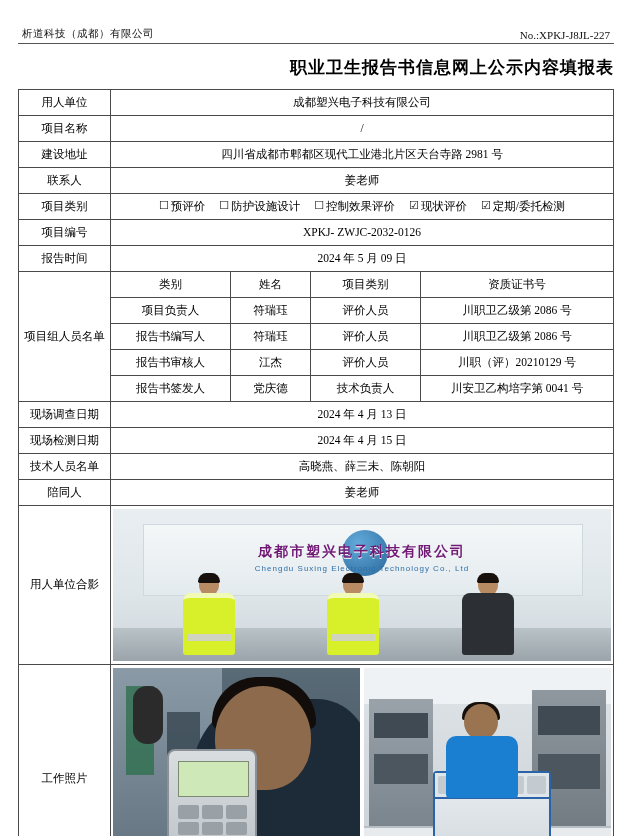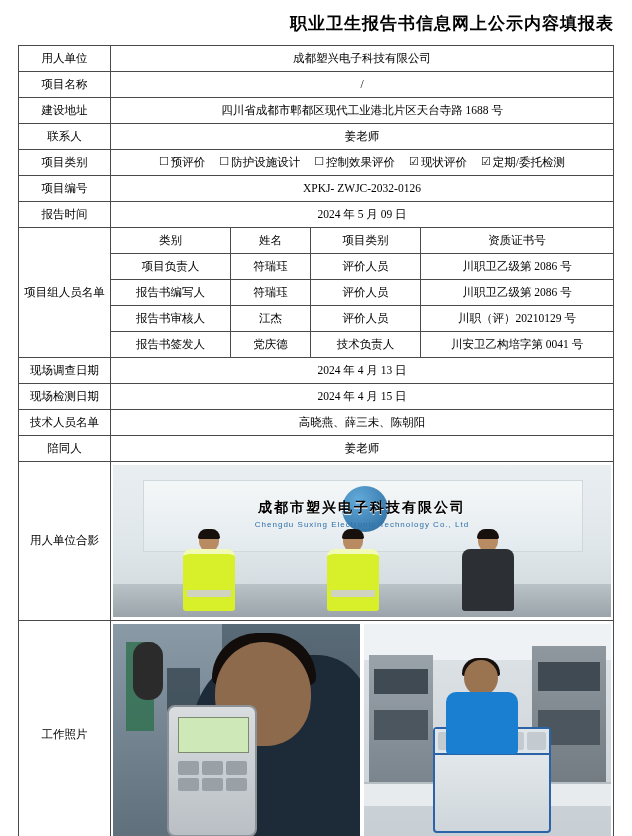--- a/index.html
+++ b/index.html
@@ -109,21 +109,21 @@
   }
   .gp-logo {
     position: absolute; left: 46%; top: 14%;
     width: 46px; height: 46px; border-radius: 50%;
     background: radial-gradient(circle at 35% 30%, #5aa7d8, #1f5f96);
     opacity: .95;
   }
   .gp-text1 {
     position: absolute; left: 0; right: 0; top: 22%;
     text-align: center; font-size: 14px; font-weight: bold;
-    color: #000000; letter-spacing: 2px;
+    color: #701a75; letter-spacing: 2px;
     font-family: "Liberation Sans", sans-serif;
     text-shadow: 0 1px 0 #fff;
   }
   .gp-text2 {
     position: absolute; left: 0; right: 0; top: 36%;
     text-align: center; font-size: 8px;
     color: #2e6fa8; letter-spacing: 1px;
     font-family: "Liberation Sans", sans-serif;
   }
   .gp-floor {
@@ -243,20 +243,24 @@
   .w2-w-body {
     position: absolute; left: 8px; top: 32px; width: 72px; height: 62px;
     background: #1a7fd0; border-radius: 10px 10px 4px 4px;
   }
 </style>
 </head>
 <body>
 
 <div class="page">
 
+  <div class="header-strip">
+    <div class="header-left">析道科技（成都）有限公司</div>
+    <div class="header-right">No.:XPKJ-J8JL-227</div>
+  </div>
 
   <div class="doc-title">职业卫生报告书信息网上公示内容填报表</div>
 
   <table class="form">
     <colgroup>
       <col style="width:92px">
       <col style="width:120px">
       <col style="width:80px">
       <col style="width:110px">
       <col>
@@ -265,21 +269,21 @@
       <tr>
         <td class="label">用人单位</td>
         <td colspan="4">成都塑兴电子科技有限公司</td>
       </tr>
       <tr>
         <td class="label">项目名称</td>
         <td colspan="4">/</td>
       </tr>
       <tr>
         <td class="label">建设地址</td>
-        <td colspan="4">四川省成都市郫都区现代工业港北片区天台寺路 1688 号</td>
+        <td colspan="4">四川省成都市郫都区现代工业港北片区天台寺路 2981 号</td>
       </tr>
       <tr>
         <td class="label">联系人</td>
         <td colspan="4">姜老师</td>
       </tr>
       <tr>
         <td class="label">项目类别</td>
         <td colspan="4" class="cat-cell">
           <div class="cat-line">
             <span class="cat-item">

